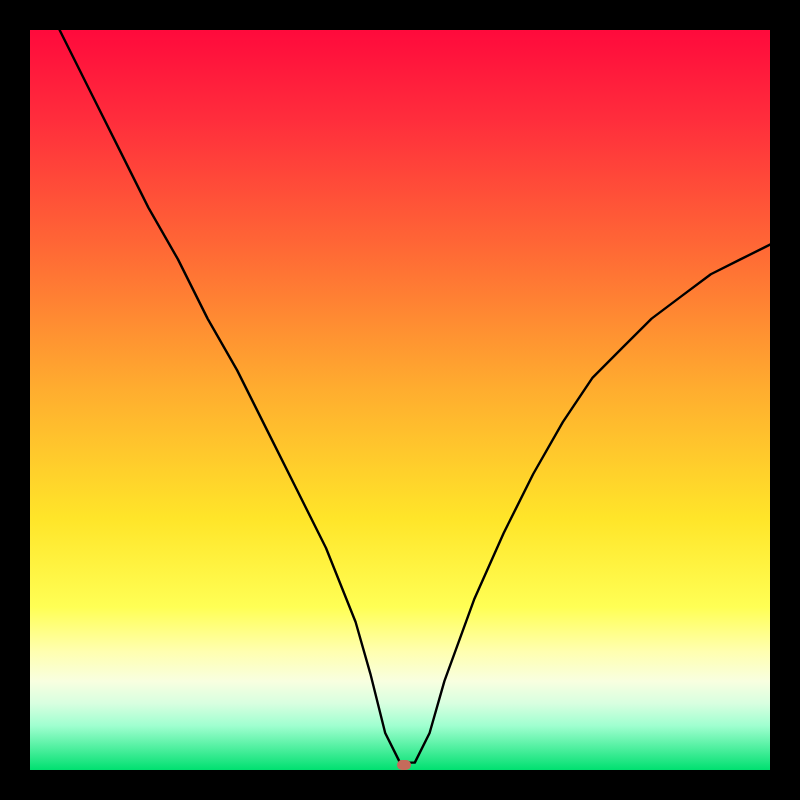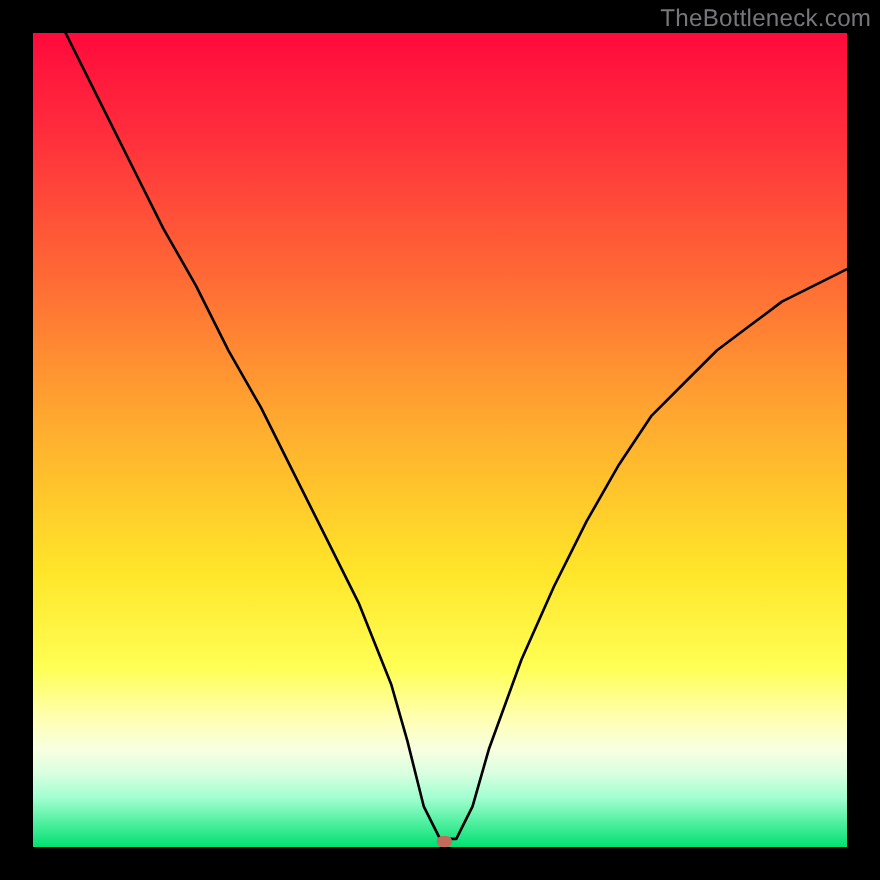--- a/index.html
+++ b/index.html
@@ -67,14 +67,13 @@
 </head>
 <body>
 
 <div class="frame">
   <div class="plot-area">
     <svg class="curve-svg" viewBox="0 0 740 740" preserveAspectRatio="none">
       <path id="curve-path" d="M29.60 0.00 L59.20 59.20 L88.80 118.40 L118.40 177.60 L148.00 229.40 L177.60 288.60 L207.20 340.40 L236.80 399.60 L266.40 458.80 L296.00 518.00 L325.60 592.00 L340.40 643.80 L355.20 703.00 L370.00 732.60 L384.80 732.60 L399.60 703.00 L414.40 651.20 L444.00 569.80 L473.60 503.20 L503.20 444.00 L532.80 392.20 L562.40 347.80 L592.00 318.20 L621.60 288.60 L651.20 266.40 L680.80 244.20 L710.40 229.40 L740.00 214.60" fill="none" stroke="#000000" stroke-width="2.4" stroke-linecap="round" stroke-linejoin="round"></path>
     </svg>
     <div class="dot" id="marker-dot" style="left: 50.5%; top: 99.3%;"></div>
   </div>
-  <div class="watermark">TheBottleneck.com</div>
 </div>
 
 </body></html>

